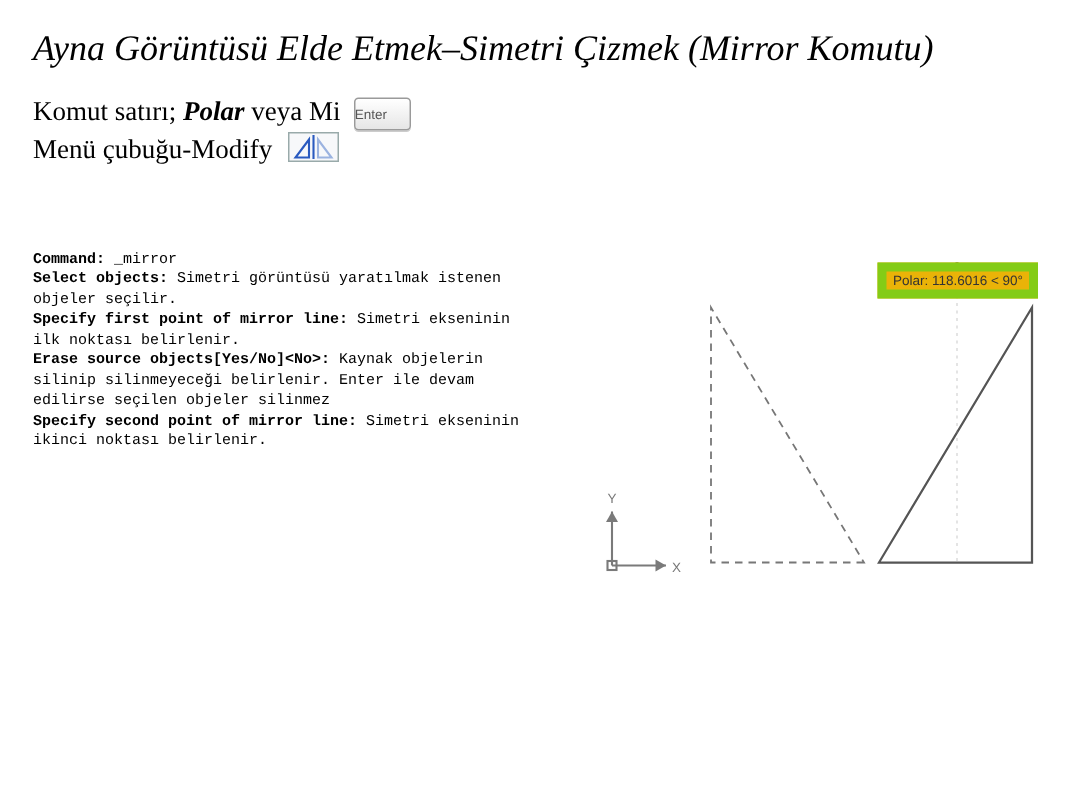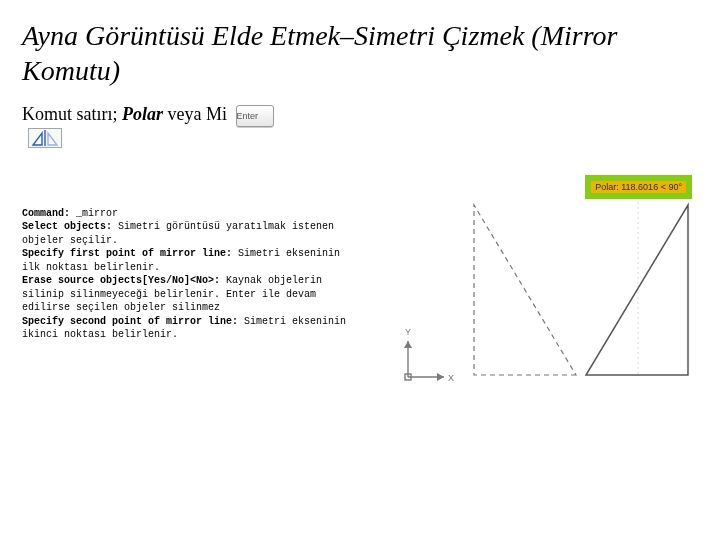--- a/index.html
+++ b/index.html
@@ -8,21 +8,21 @@
     width: 720px;
     height: 540px;
     box-sizing: border-box;
     font-family: Georgia, 'Times New Roman', serif;
     color: #000;
     background: #fff;
     position: relative;
   }
   .title {
     font-style: italic;
-    font-size: 28px;
+    font-size: 24px;
     line-height: 1.25;
     margin: 0 0 14px 0;
     font-weight: normal;
   }
   .instr {
     font-family: Georgia, 'Times New Roman', serif;
     font-size: 18px;
     line-height: 1.35;
   }
   .instr .mi { font-family: Georgia, serif; }
@@ -71,20 +71,21 @@
   }
 </style>
 </head>
 <body>
 
 <h1 class="title">Ayna Görüntüsü Elde Etmek–Simetri Çizmek (Mirror Komutu)</h1>
 
 <div class="instr">
   <span>Komut satırı; </span><span class="bold-ital">Polar</span><span> veya </span><span class="mi">Mi</span>
   <span class="enter-key">Enter</span><br>
+  <span>Menü çubuğu-Modify</span>
   <span class="mirror-icon">
     <svg width="34" height="20" viewBox="0 0 34 20">
       <rect x="0.5" y="0.5" width="33" height="19" fill="#f7f8fa" stroke="#9aa" stroke-width="1"></rect>
       <line x1="17" y1="2" x2="17" y2="18" stroke="#2a5ac0" stroke-width="1.4"></line>
       <polygon points="5,17 14,17 14,5" fill="none" stroke="#2a5ac0" stroke-width="1.4"></polygon>
       <polygon points="29,17 20,17 20,5" fill="none" stroke="#9bb3e0" stroke-width="1.4"></polygon>
     </svg>
   </span>
 </div>
 

